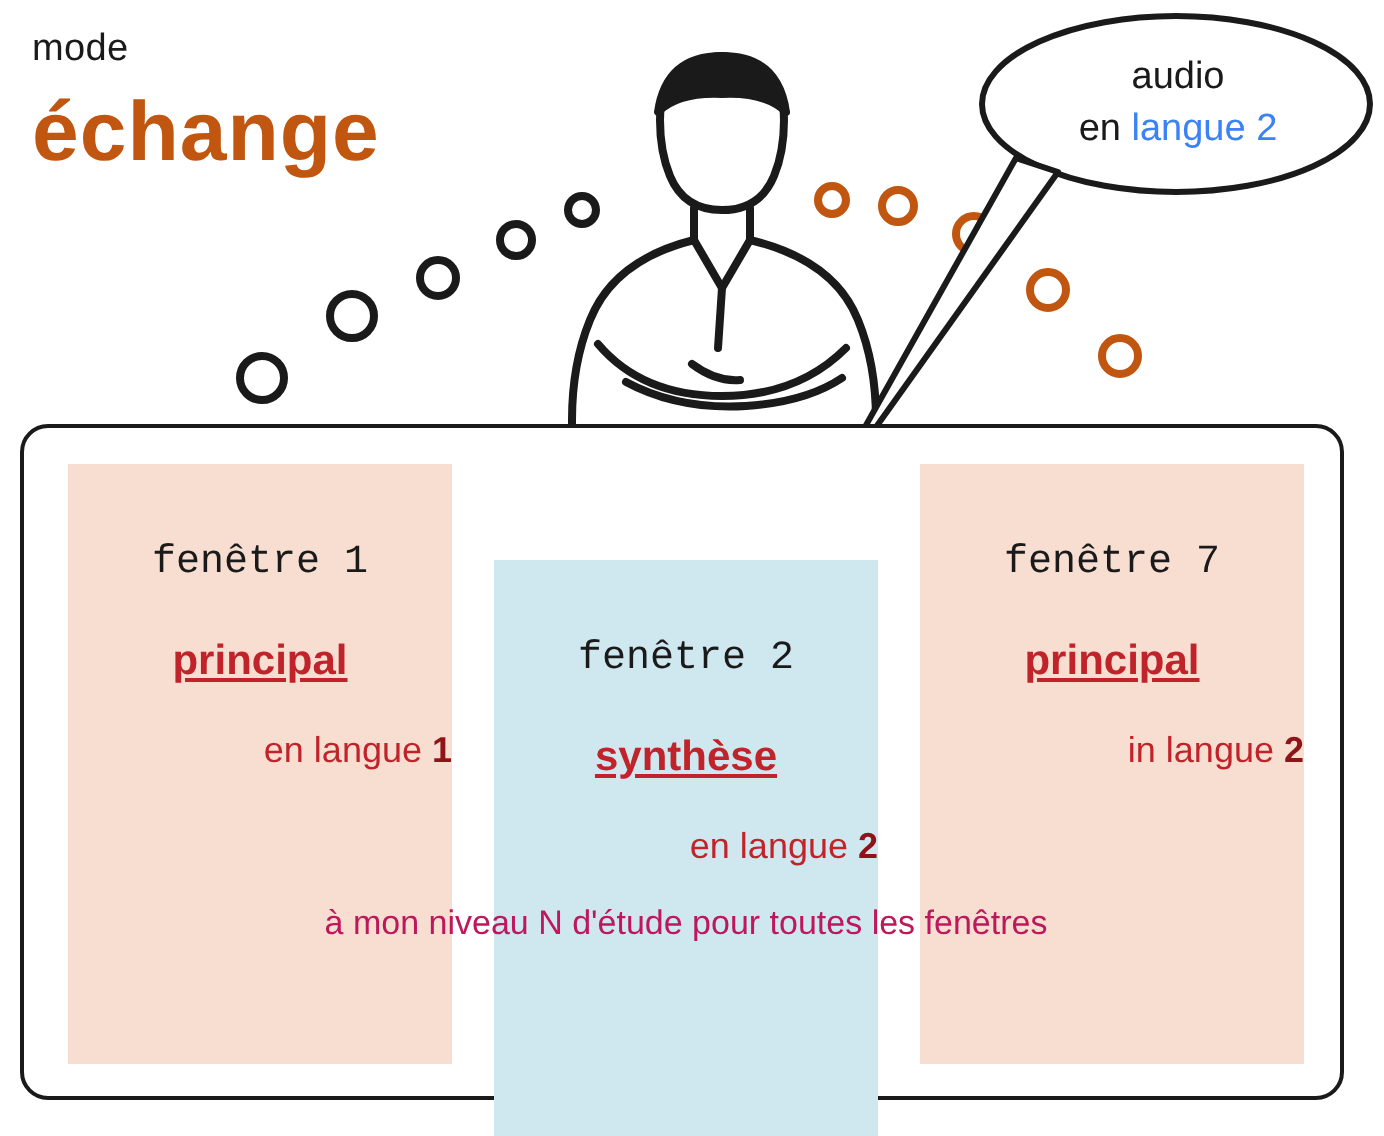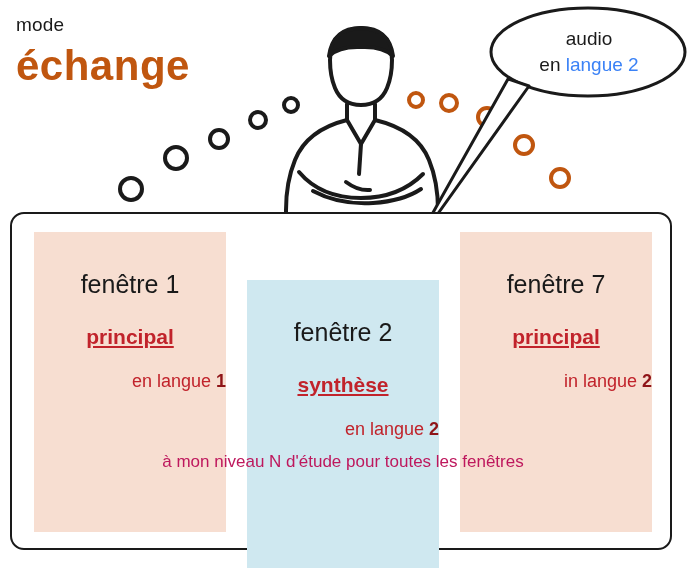--- a/index.html
+++ b/index.html
@@ -90,23 +90,24 @@
     width: 192px;
     height: 300px;
     box-sizing: border-box;
     padding-top: 38px;
     text-align: center;
   }
   .col.salmon { background: #f7ded1; }
   .col.blue   { background: #cfe8f0; margin-top: 48px; }
 
   .col-title {
-    font-size: 25px;
+    font-size: 20px;
     color: #1a1a1a;
     margin-bottom: 26px;
+    font-family: Liberation Mono, monospace;
   }
   .col-main {
     font-size: 21px;
     font-weight: bold;
     color: #c1232b;
     margin-bottom: 22px;
     text-decoration: underline;
   }
   .col-sub {
     font-size: 18px;

